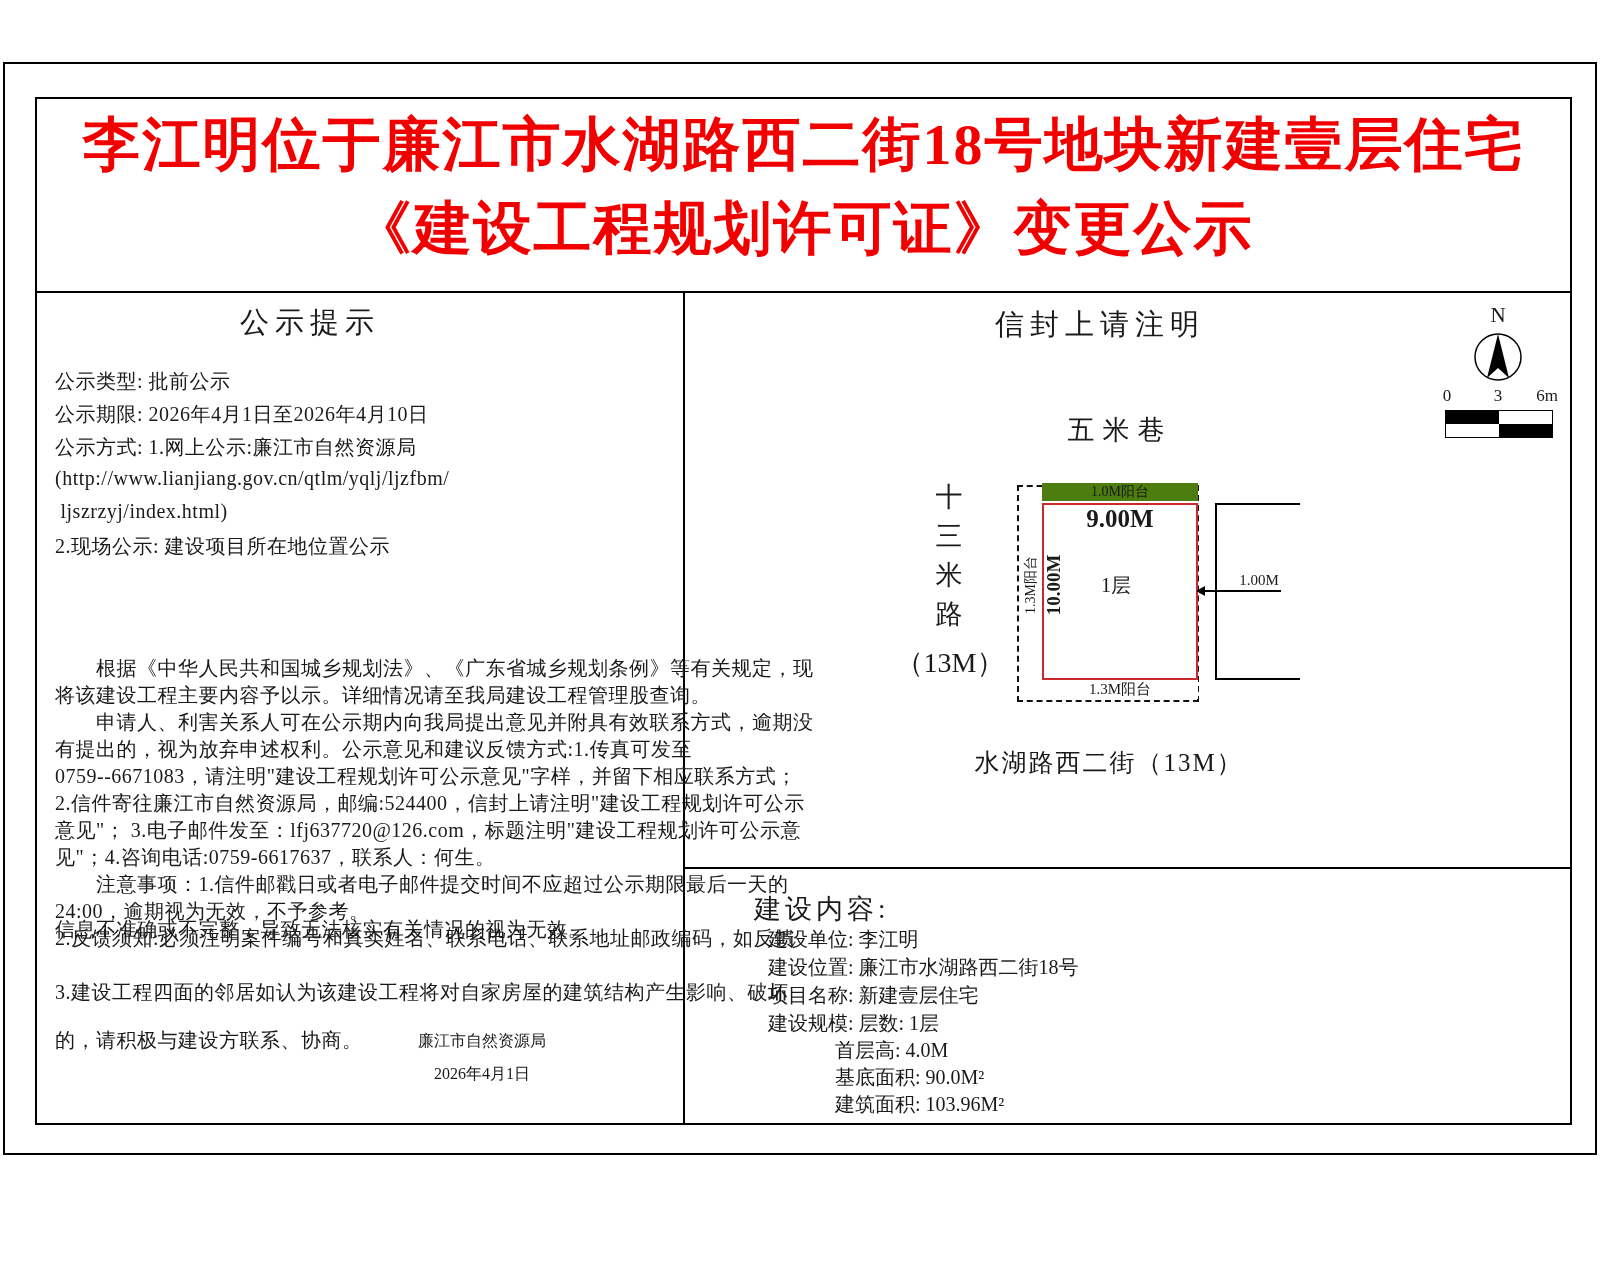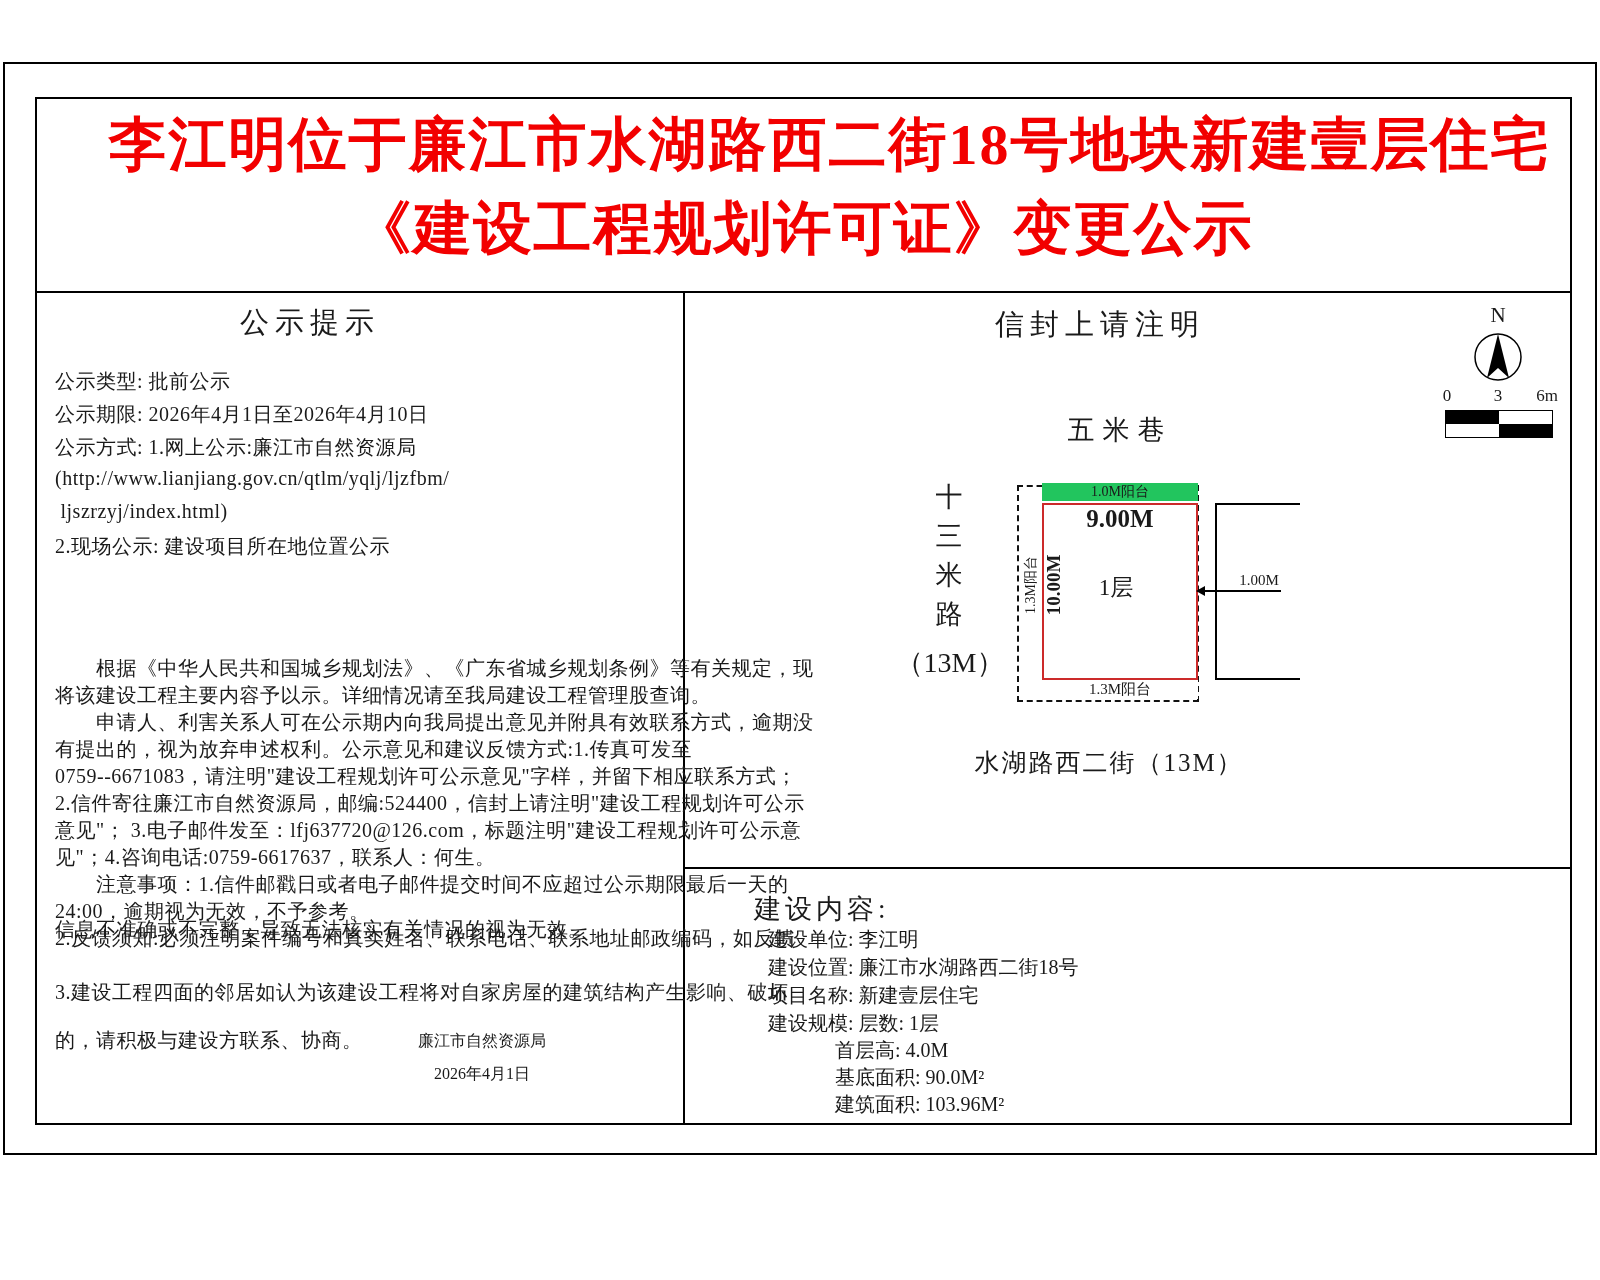--- a/index.html
+++ b/index.html
@@ -20,21 +20,21 @@
 </style>
 </head>
 <body>
 
 <div class="frame" style="left:3px;top:62px;width:1590px;height:1089px;border-width:2px;"></div>
 <div class="frame" style="left:35px;top:97px;width:1533px;height:1024px;"></div>
 <div class="line" style="left:35px;top:291px;width:1537px;height:2px;"></div>
 <div class="line" style="left:683px;top:291px;width:2px;height:832px;"></div>
 <div class="line" style="left:683px;top:867px;width:889px;height:2px;"></div>
 
-<div class="title-line" style="top:106px;padding-left:26px;">李江明位于廉江市水湖路西二街18号地块新建壹层住宅</div>
+<div class="title-line" style="top:106px;">李江明位于廉江市水湖路西二街18号地块新建壹层住宅</div>
 <div class="title-line" style="top:190px;">《建设工程规划许可证》变更公示</div>
 
 <div class="panel-heading" style="left:240px;top:303px;">公示提示</div>
 
 <div class="body-line" style="top:368px;">公示类型: 批前公示</div>
 <div class="body-line" style="top:401px;">公示期限: 2026年4月1日至2026年4月10日</div>
 <div class="body-line" style="top:434px;">公示方式: 1.网上公示:廉江市自然资源局</div>
 <div class="body-line" style="top:467px;">(http://www.lianjiang.gov.cn/qtlm/yqlj/ljzfbm/</div>
 <div class="body-line" style="top:500px;"> ljszrzyj/index.html)</div>
 <div class="body-line" style="top:533px;">2.现场公示: 建设项目所在地位置公示</div>
@@ -61,25 +61,25 @@
 
 <div class="plan-label" style="left:1040px;top:412px;width:160px;font-size:27px;letter-spacing:8px;">五米巷</div>
 
 <div class="plan-label" style="left:934px;top:478px;width:30px;font-size:27px;line-height:39px;word-break:break-all;text-align:center;white-space:normal;">十三米路</div>
 <div class="plan-label" style="left:890px;top:644px;width:120px;font-size:28px;">（13M）</div>
 
 <div class="abs" style="left:1017px;top:485px;width:182px;height:217px;border:2px dashed #111;box-sizing:border-box;"></div>
 
 <div class="abs" style="left:1042px;top:503px;width:156px;height:177px;border:2px solid #cc2a2a;box-sizing:border-box;background:#fff;"></div>
 
-<div class="plan-label" style="left:1042px;top:483px;width:156px;font-size:14px;background:#22c55e;">1.0M阳台</div>
+<div class="plan-label" style="left:1042px;top:483px;width:156px;font-size:14px;background:#4d7c0f;">1.0M阳台</div>
 <div class="plan-label" style="left:1042px;top:505px;width:156px;font-size:25px;font-weight:700;">9.00M</div>
 <div class="plan-label rot" style="left:995px;top:577px;width:70px;height:16px;font-size:14px;background:#fff;">1.3M阳台</div>
 <div class="plan-label rot" style="left:1013px;top:575px;width:80px;height:20px;font-size:19px;font-weight:700;">10.00M</div>
-<div class="plan-label" style="left:1042px;top:572px;width:148px;font-size:23px;text-align:center;">1层</div>
+<div class="plan-label" style="left:1042px;top:572px;width:148px;font-size:20px;text-align:center;">1层</div>
 <div class="plan-label" style="left:1042px;top:680px;width:156px;font-size:15px;background:#fff;">1.3M阳台</div>
 
 <div class="abs" style="left:1215px;top:503px;width:85px;height:177px;border-left:2px solid #000;border-top:2px solid #000;border-bottom:2px solid #000;box-sizing:border-box;"></div>
 
 <div class="abs" style="left:1199px;top:590px;width:82px;height:2px;background:#000;"></div>
 <div class="abs" style="left:1196px;top:586px;width:0;height:0;border-right:9px solid #000;border-top:5px solid transparent;border-bottom:5px solid transparent;"></div>
 <div class="plan-label" style="left:1224px;top:572px;width:70px;font-size:15px;">1.00M</div>
 
 <div class="plan-label" style="left:948px;top:746px;width:322px;font-size:25px;letter-spacing:2px;">水湖路西二街（13M）</div>
 

